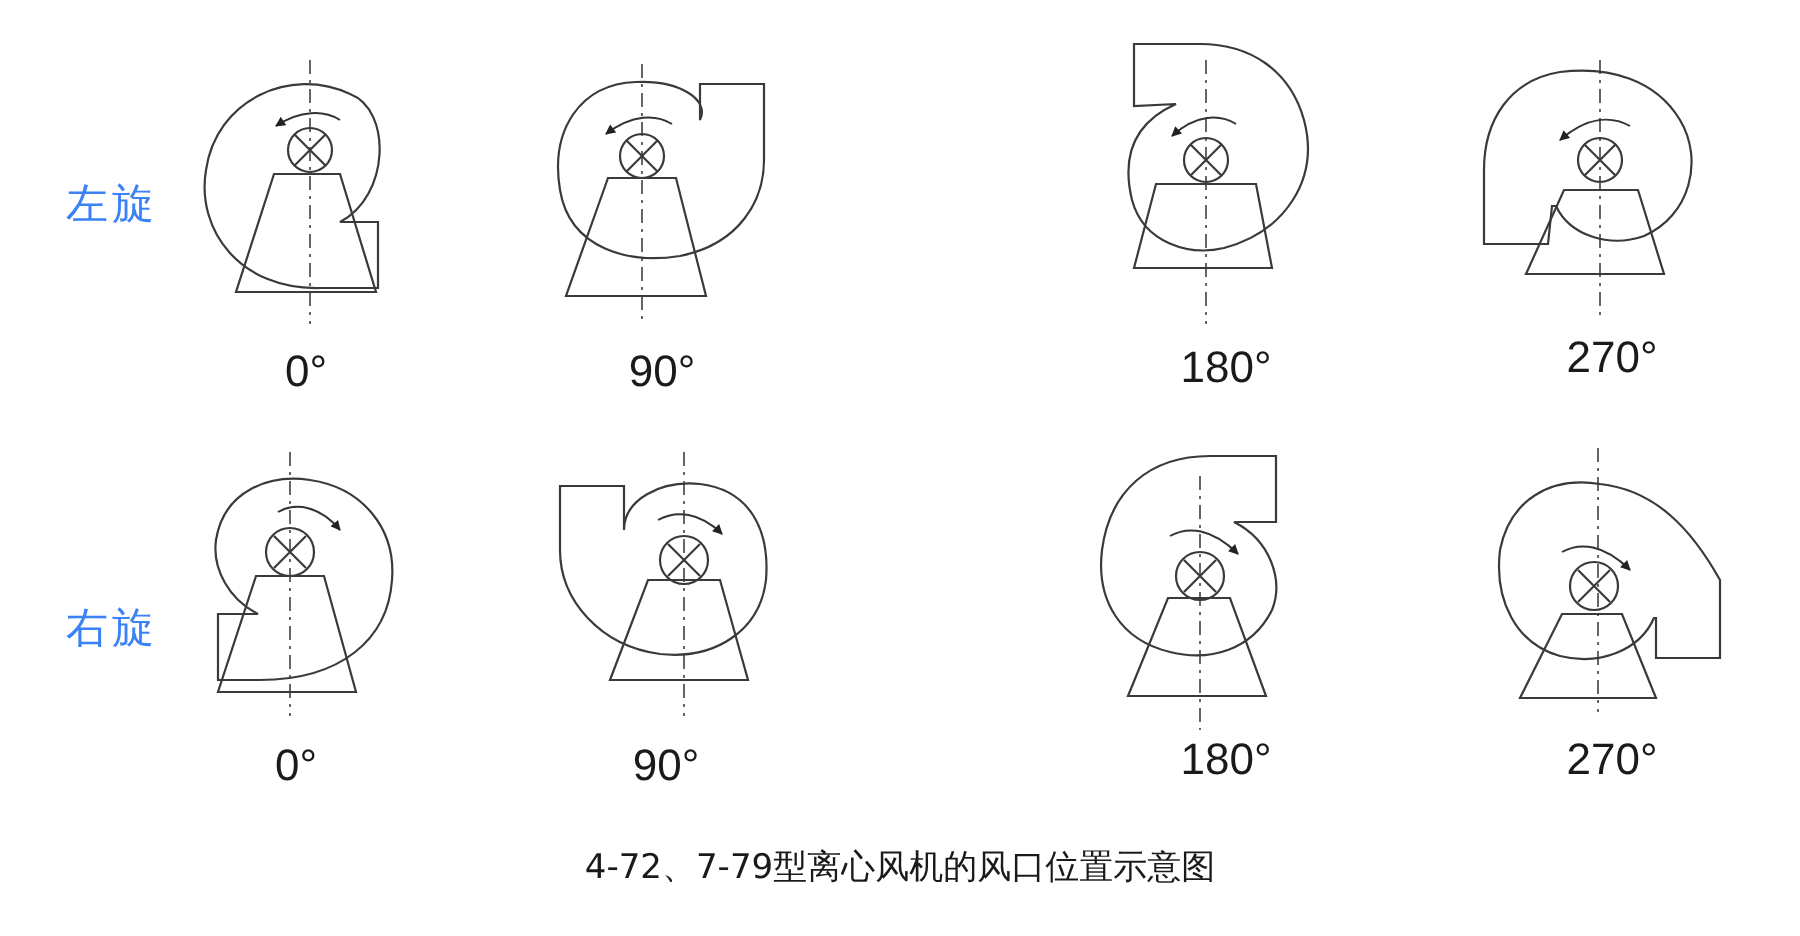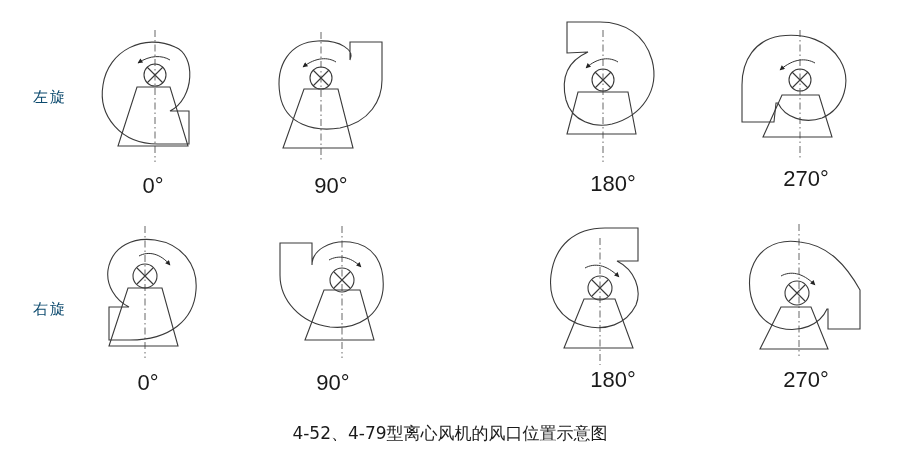--- a/index.html
+++ b/index.html
@@ -1,18 +1,18 @@
 <!DOCTYPE html>
 <html><head>
 <meta charset="utf-8">
 <style>
   html,body{margin:0;padding:0;background:#ffffff;}
   body{width:900px;height:468px;position:relative;overflow:hidden;font-family:"DejaVu Sans","Liberation Sans",sans-serif;}
   #stage{position:absolute;left:0;top:0;width:900px;height:468px;}
-  .row-label{position:absolute;font-size:15px;color:#0c4a6e;letter-spacing:2px;font-family:Liberation Serif, serif;}
+  .row-label{position:absolute;font-size:21px;color:#3b82f6;letter-spacing:2px;font-family:Liberation Serif, serif;}
   .deg-label{position:absolute;font-size:22px;color:#1a1a1a;font-family:"Liberation Sans","DejaVu Sans",sans-serif;transform:translateX(-50%);white-space:nowrap;}
   .caption{position:absolute;left:0;width:900px;top:422px;text-align:center;font-size:17px;color:#1a1a1a;font-family:"DejaVu Sans",sans-serif;}
   svg .line{fill:none;stroke:#3a3a3a;stroke-width:1.1;}
   svg .axis{fill:none;stroke:#555;stroke-width:0.9;stroke-dasharray:7 3 1.5 3;}
 </style>
 </head>
 <body>
 
 <div id="stage">
   <svg width="900" height="468" viewBox="0 0 900 468">
@@ -101,14 +101,14 @@
   <div class="deg-label" style="left:153px;top:173px;">0°</div>
   <div class="deg-label" style="left:331px;top:173px;">90°</div>
   <div class="deg-label" style="left:613px;top:171px;">180°</div>
   <div class="deg-label" style="left:806px;top:166px;">270°</div>
 
   <div class="deg-label" style="left:148px;top:370px;">0°</div>
   <div class="deg-label" style="left:333px;top:370px;">90°</div>
   <div class="deg-label" style="left:613px;top:367px;">180°</div>
   <div class="deg-label" style="left:806px;top:367px;">270°</div>
 
-  <div class="caption">4-52、4-79型离心风机的风口位置示意图</div>
+  <div class="caption">4-72、7-79型离心风机的风口位置示意图</div>
 </div>
 
 </body></html>

